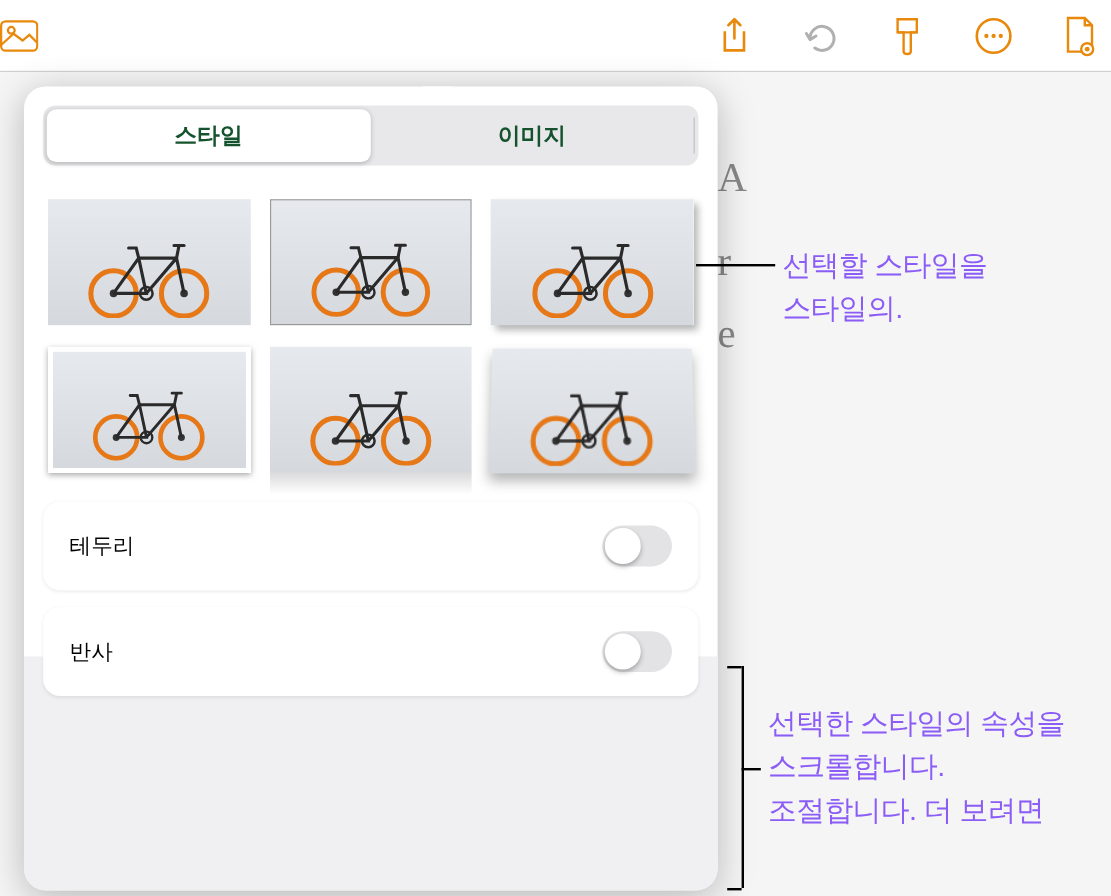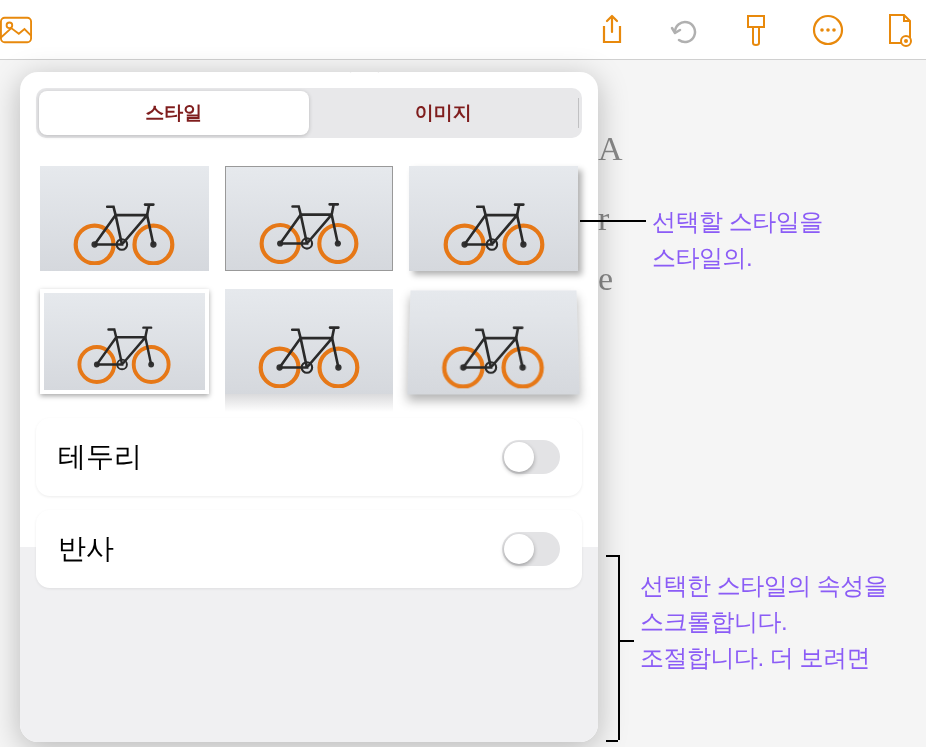--- a/index.html
+++ b/index.html
@@ -72,21 +72,21 @@
       border-radius: 10px;
       padding: 3px;
       position: relative;
     }
     .segment {
       flex: 1;
       text-align: center;
       padding: 9px 0;
       font-size: 19px;
       font-weight: 600;
-      color: #7f1d1d;
+      color: #14532d;
       border-radius: 8px;
       cursor: pointer;
       position: relative;
     }
     .segment.active {
       background: #fff;
       box-shadow: 0 1px 4px rgba(0,0,0,0.2);
     }
     .segment-divider {
       width: 1px;
@@ -149,21 +149,21 @@
     .option-row {
       background: #fff;
       border-radius: 14px;
       display: flex;
       align-items: center;
       justify-content: space-between;
       padding: 20px 22px;
       box-shadow: 0 1px 3px rgba(0,0,0,0.08);
     }
     .option-label {
-      font-size: 28px;
+      font-size: 18px;
       color: #000;
     }
     .toggle {
       width: 58px;
       height: 34px;
       background: #e3e3e5;
       border-radius: 17px;
       position: relative;
       cursor: pointer;
     }
@@ -182,21 +182,21 @@
       font-size: 24px;
       line-height: 1.5;
       color: #8b5cf6;
       letter-spacing: -0.5px;
     }
     .callout-1 {
       top: 204px;
       left: 652px;
     }
     .callout-2 {
-      top: 568px;
+      top: 586px;
       left: 640px;
     }
     .callout-line {
       position: absolute;
       background: #000;
       height: 1.5px;
     }
     .callout-vline {
       position: absolute;
       background: #000;

